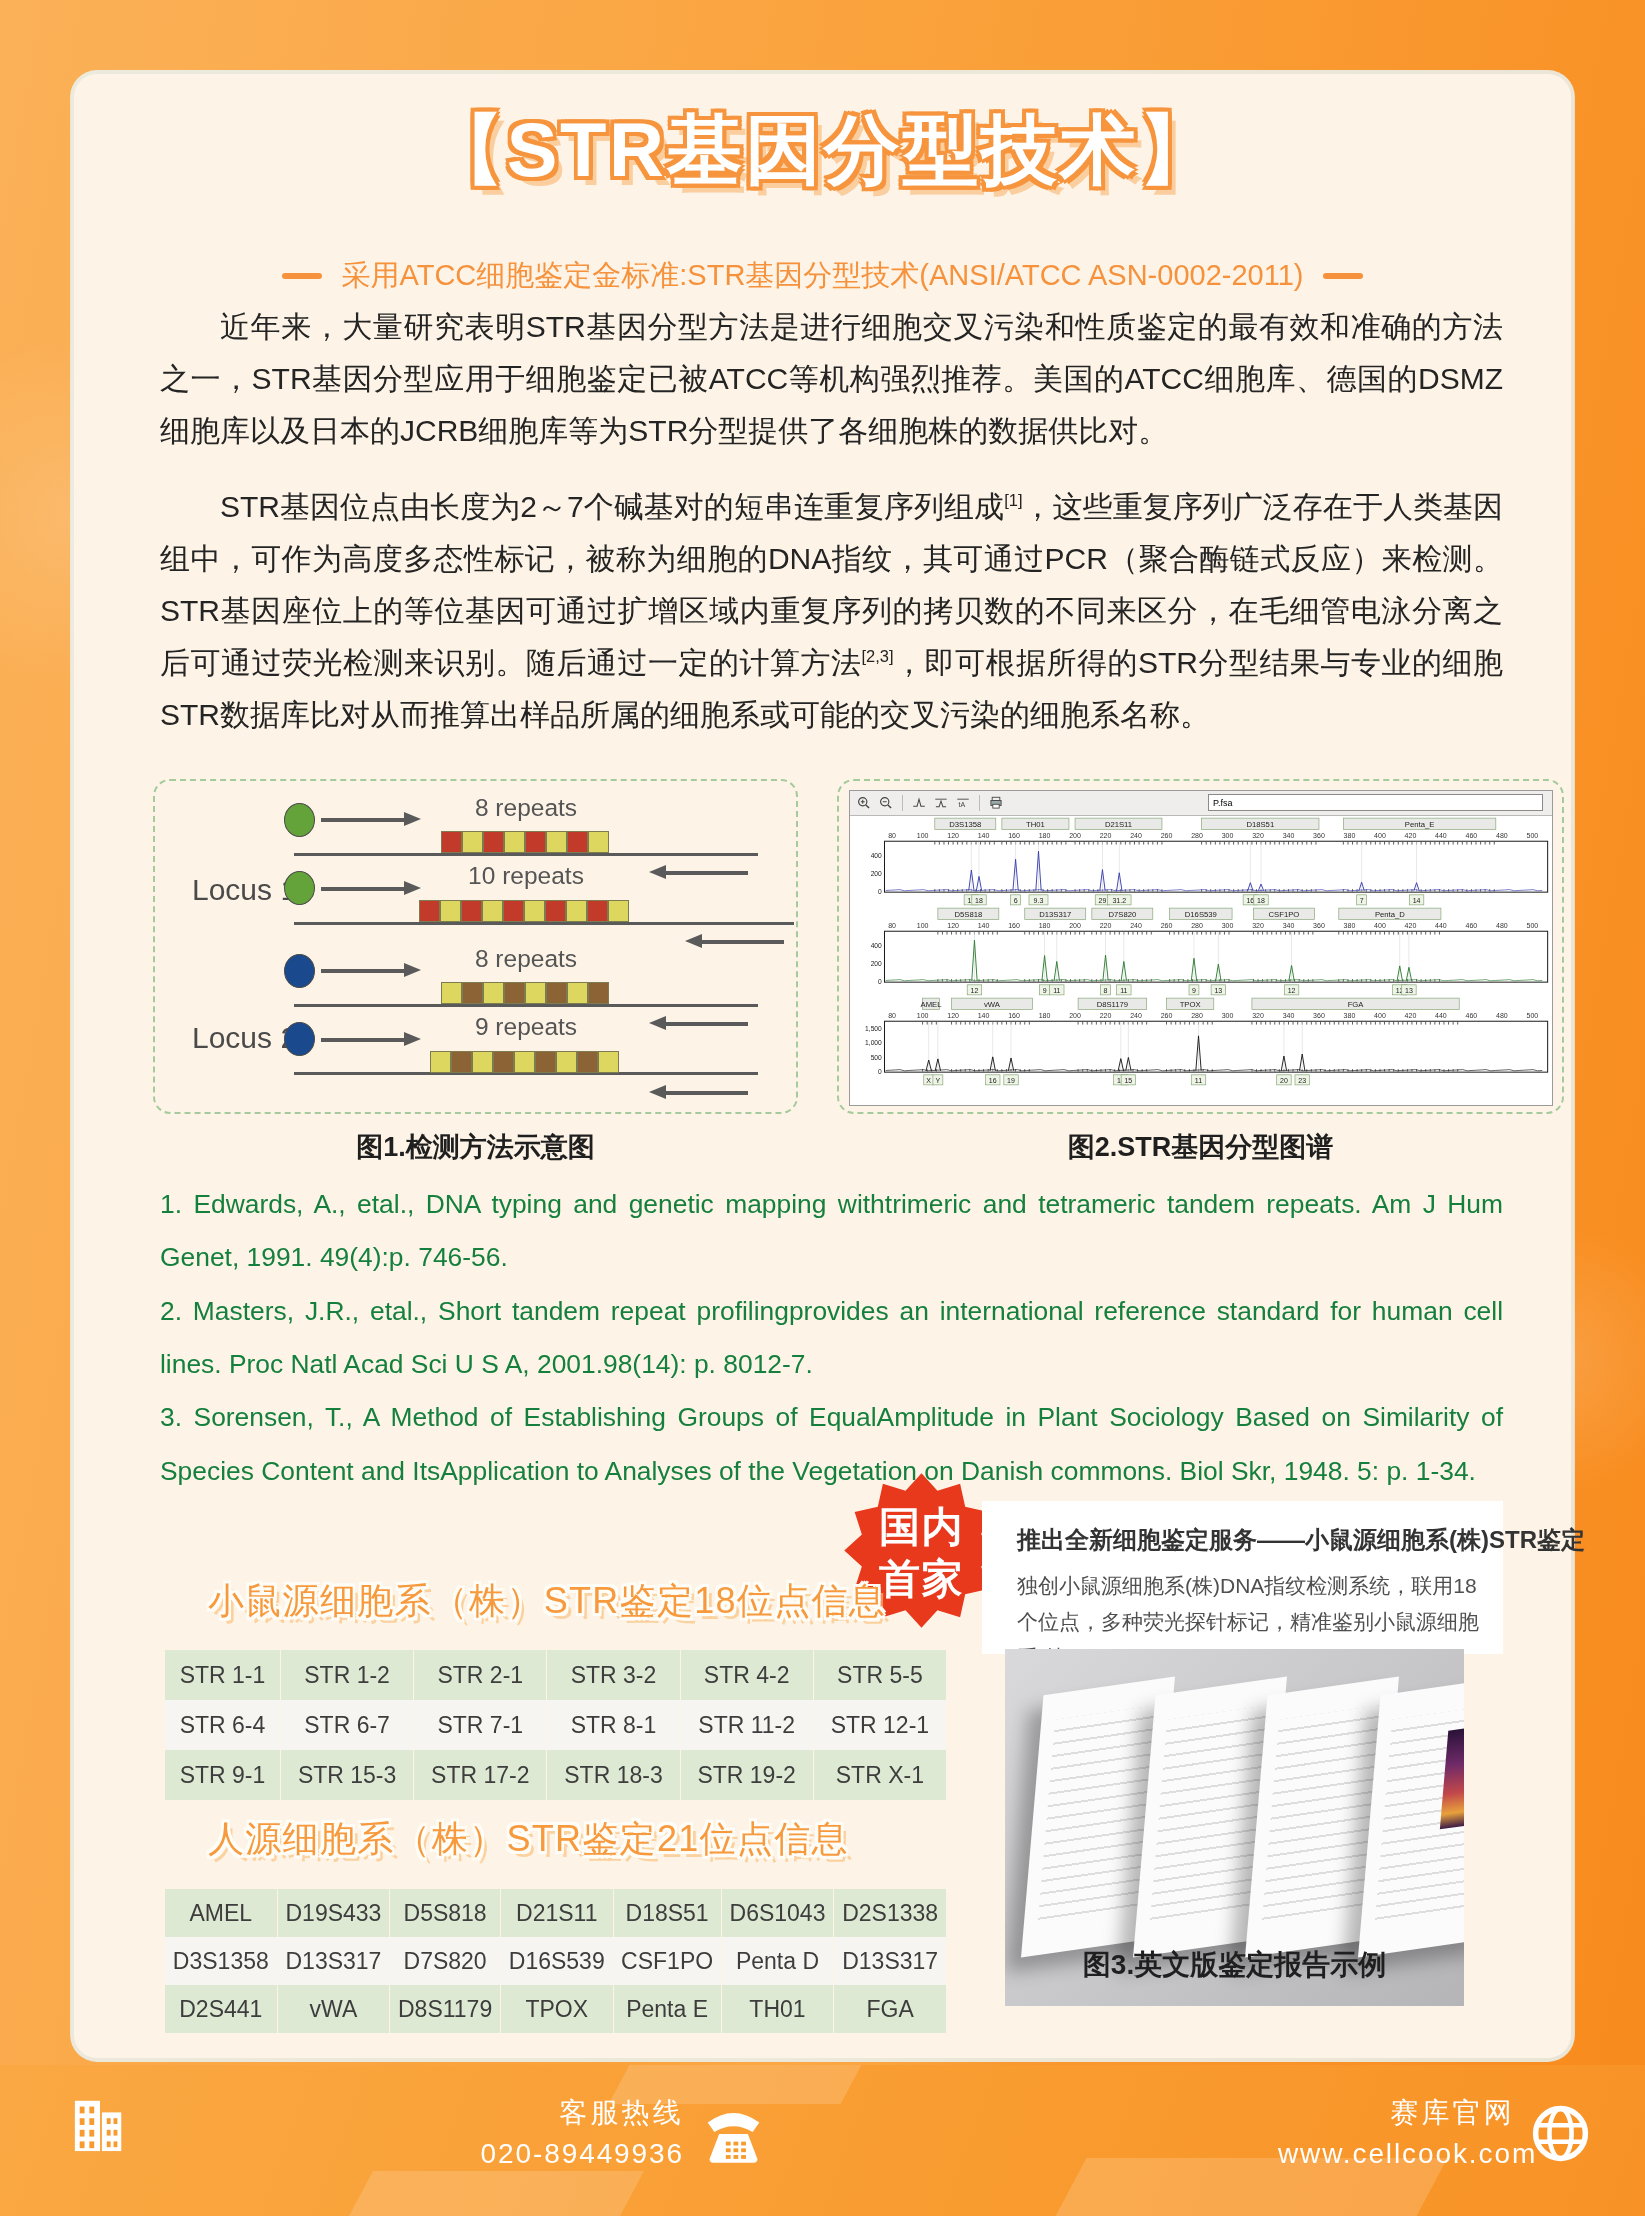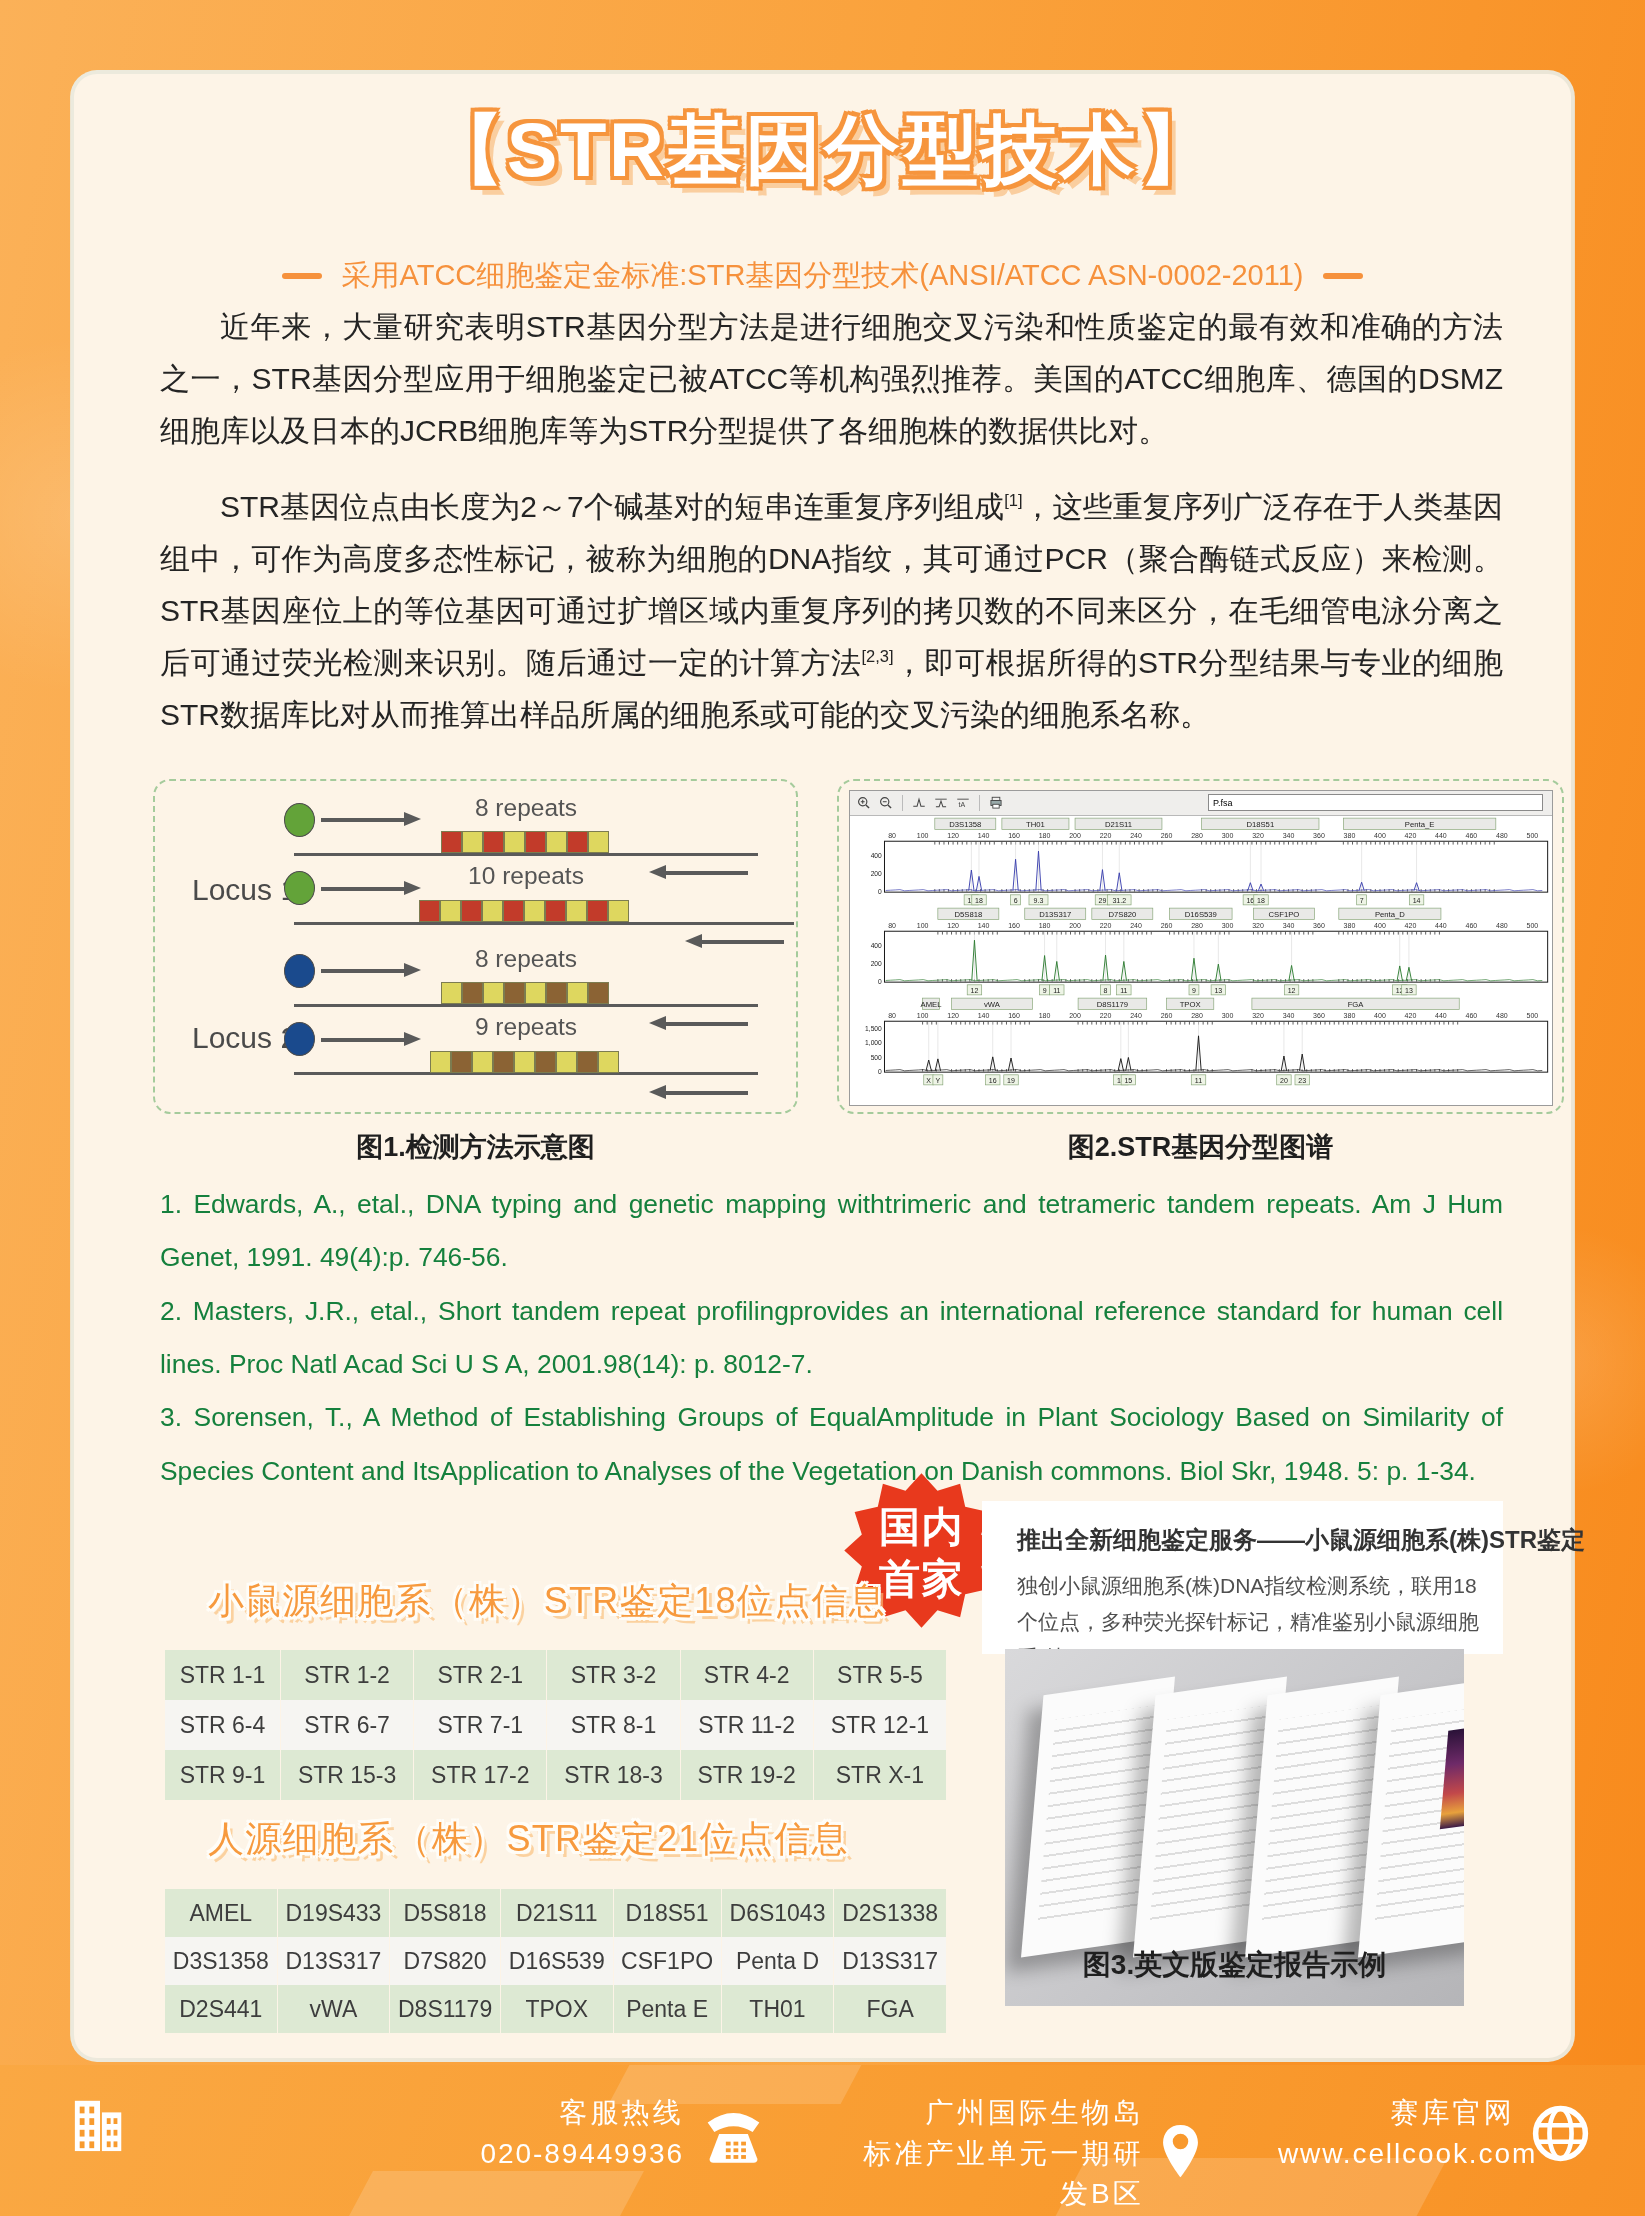--- a/index.html
+++ b/index.html
@@ -1246,31 +1246,20 @@
               <rect x="35" y="47" width="5" height="4"></rect>
               <rect x="43" y="47" width="5" height="4"></rect>
             <rect x="27" y="54" width="5" height="4"></rect>
               <rect x="35" y="54" width="5" height="4"></rect>
               <rect x="43" y="54" width="5" height="4"></rect>
           </g>
         </svg>
       </span>
     </div>
 
-    <div class="fgroup" id="fg3">
-      <div class="ftext">
-        <div>广州国际生物岛</div>
-        <div>标准产业单元一期研发B区</div>
-      </div>
-      <span class="ficon">
-        <svg width="41" height="62" viewBox="0 0 40 64">
-          <path d="M20 2 C9 2 2 10 2 20 C2 33 20 56 20 56 C20 56 38 33 38 20 C38 10 31 2 20 2 Z M20 27 A8 8 0 1 1 20 11 A8 8 0 1 1 20 27 Z" fill="#fff" fill-rule="evenodd"></path>
-        </svg>
-      </span>
-    </div>
 
     <div class="fgroup" id="fg4">
       <div class="ftext">
         <div>赛库官网</div>
         <div class="latin">www.cellcook.com</div>
       </div>
       <span class="ficon">
         <svg width="59" height="59" viewBox="0 0 64 64">
           <circle cx="32" cy="32" r="27" fill="none" stroke="#fff" stroke-width="6"></circle>
           <ellipse cx="32" cy="32" rx="12" ry="27" fill="none" stroke="#fff" stroke-width="5"></ellipse>

